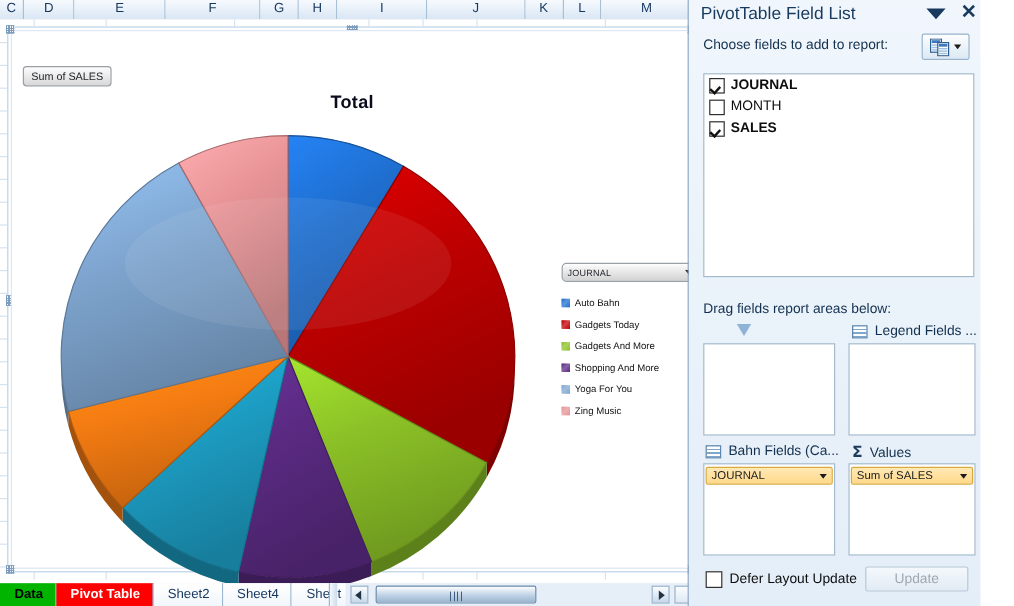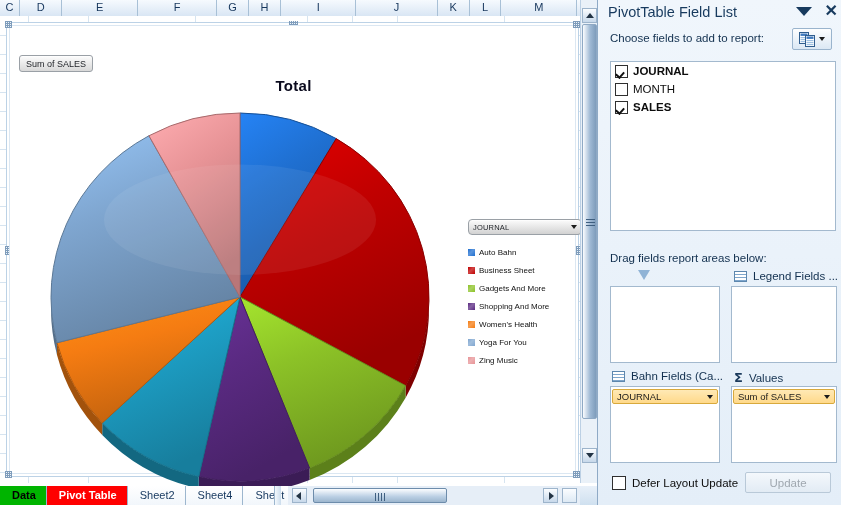--- a/index.html
+++ b/index.html
@@ -87,21 +87,21 @@
   #hsb{position:absolute;left:288px;top:486px;width:292px;height:19px;background:#e6eef7;}
   #hthumb{position:absolute;left:25px;top:2px;width:134px;height:15px;
           background:linear-gradient(#fbfdff,#b9cee3 60%,#9cb6ce);border:1px solid #6d8cab;
           box-sizing:border-box;border-radius:2px;}
   .hbtn{position:absolute;top:2px;width:15px;height:15px;
         background:linear-gradient(#fbfdff,#c7d8ea);border:1px solid #9db4cb;box-sizing:border-box;}
   #tabsplit{position:absolute;left:274px;top:486px;width:6px;height:19px;
             background:linear-gradient(90deg,#f4f9fd,#cbdcec);border-left:1px solid #9cb6ce;}
 
   
-  #panel{position:absolute;left:597px;top:0;width:244px;height:505px;
+  #panel{position:absolute;left:573px;top:0;width:244px;height:505px;
          background:linear-gradient(#f0f6fc,#e4eef8);border-left:1px solid #8faaC6;box-sizing:border-box;}
   #panelbar{position:absolute;left:0;top:0;width:248px;height:27px;}
   #ptitle{position:absolute;left:10px;top:4px;font-size:14.5px;color:#173a5e;}
   #pdrop{position:absolute;right:34px;top:7px;width:0;height:0;
          border-left:8px solid transparent;border-right:8px solid transparent;border-top:9px solid #173a5e;}
   #pclose{position:absolute;right:8px;top:3px;font-size:16px;color:#173a5e;line-height:16px;font-weight:bold;}
 
   #choose{position:absolute;left:12px;top:32px;font-size:11.5px;color:#12304f;}
   #optbtn{position:absolute;right:9px;top:28px;width:40px;height:22px;
           background:linear-gradient(#fdfefe,#dbe8f4);border:1px solid #9ab4cd;box-sizing:border-box;
@@ -305,33 +305,29 @@
         <span class="tri-dn"></span>
       </div>
 
       <div id="legend">
           <div class="lrow">
             <span class="lsw" style="background: linear-gradient(135deg, rgb(31, 111, 208), rgba(255, 255, 255, 0.267) 45%, rgb(31, 111, 208)) rgb(31, 111, 208);"></span>
             <span class="ltx">Auto Bahn</span>
           </div>
           <div class="lrow">
             <span class="lsw" style="background: linear-gradient(135deg, rgb(192, 0, 0), rgba(255, 255, 255, 0.267) 45%, rgb(192, 0, 0)) rgb(192, 0, 0);"></span>
-            <span class="ltx">Business Sheet</span>
+            <span class="ltx">Gadgets Today</span>
           </div>
           <div class="lrow">
             <span class="lsw" style="background: linear-gradient(135deg, rgb(140, 194, 39), rgba(255, 255, 255, 0.267) 45%, rgb(140, 194, 39)) rgb(140, 194, 39);"></span>
             <span class="ltx">Gadgets And More</span>
           </div>
           <div class="lrow">
             <span class="lsw" style="background: linear-gradient(135deg, rgb(90, 42, 130), rgba(255, 255, 255, 0.267) 45%, rgb(90, 42, 130)) rgb(90, 42, 130);"></span>
             <span class="ltx">Shopping And More</span>
-          </div>
-          <div class="lrow">
-            <span class="lsw" style="background: linear-gradient(135deg, rgb(245, 124, 18), rgba(255, 255, 255, 0.267) 45%, rgb(245, 124, 18)) rgb(245, 124, 18);"></span>
-            <span class="ltx">Women's Health</span>
           </div>
           <div class="lrow">
             <span class="lsw" style="background: linear-gradient(135deg, rgb(127, 166, 208), rgba(255, 255, 255, 0.267) 45%, rgb(127, 166, 208)) rgb(127, 166, 208);"></span>
             <span class="ltx">Yoga For You</span>
           </div>
           <div class="lrow">
             <span class="lsw" style="background: linear-gradient(135deg, rgb(231, 147, 150), rgba(255, 255, 255, 0.267) 45%, rgb(231, 147, 150)) rgb(231, 147, 150);"></span>
             <span class="ltx">Zing Music</span>
           </div>
         </div>

